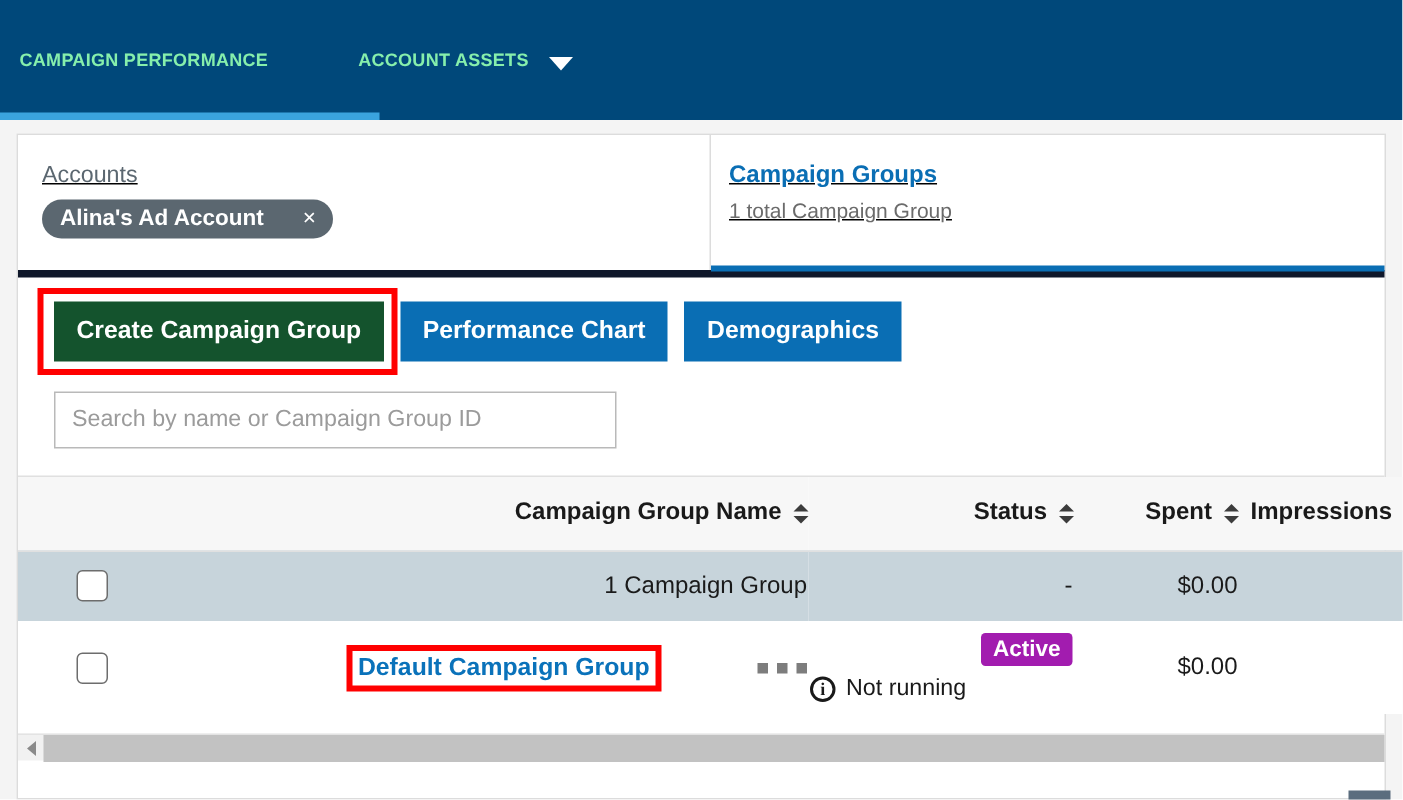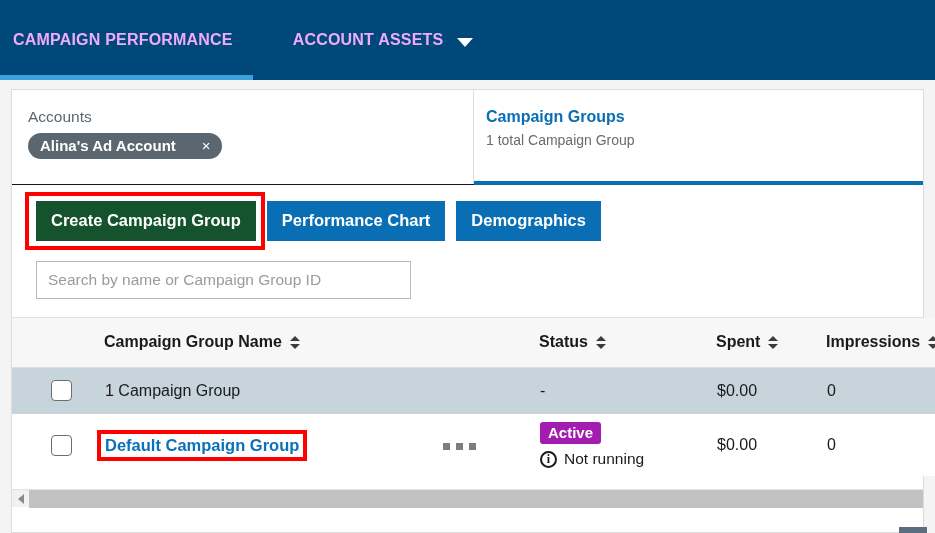--- a/index.html
+++ b/index.html
@@ -14,22 +14,22 @@
   
   .topnav {
     position: relative;
     height: 80px;
     background: #00487a;
     display: flex;
     align-items: center;
     padding-left: 13px;
   }
   .topnav-tab {
-    color: #f0abfc;
-    font-size: 16px;
+    color: #86efac;
+    font-size: 12px;
     font-weight: bold;
     letter-spacing: 0.2px;
     padding: 0 22px 0 0;
     height: 80px;
     display: flex;
     align-items: center;
     cursor: pointer;
     white-space: nowrap;
   }
   .topnav-tab.first { padding-right: 38px; }
@@ -63,21 +63,22 @@
     background: #ffffff;
     border: 1px solid #dcdcdc;
     height: 100%;
     position: relative;
   }
 
   
   .selector-row {
     display: flex;
     height: 95px;
-    border-bottom: 1px solid #0f172a;
+    border-bottom: 5px solid #0f172a;
+    text-decoration: underline;
   }
   .accounts-panel {
     width: 462px;
     padding: 18px 0 0 16px;
     border-right: 1px solid #dcdcdc;
   }
   .accounts-label {
     color: #5b6770;
     font-size: 15.5px;
     margin-bottom: 7px;
@@ -162,21 +163,21 @@
   }
   .search-input::placeholder { color: #9b9b9b; }
 
   
   .table-wrap {
     margin-top: 18px;
     border-top: 1px solid #e0e0e0;
     position: relative;
   }
   .tbl { width: 100%; border-collapse: collapse; table-layout: fixed; }
-  .tbl th, .tbl td { text-align: left; }
+  .tbl th, .tbl td { text-align: right; }
   .col-chk   { width: 92px; }
   .col-name  { width: 330px; }
   .col-dots  { width: 105px; }
   .col-status{ width: 177px; }
   .col-spent { width: 110px; }
   .col-impr  { width: 120px; }
 
   thead tr { background: #f7f7f7; height: 49px; }
   thead th {
     font-size: 16px;

